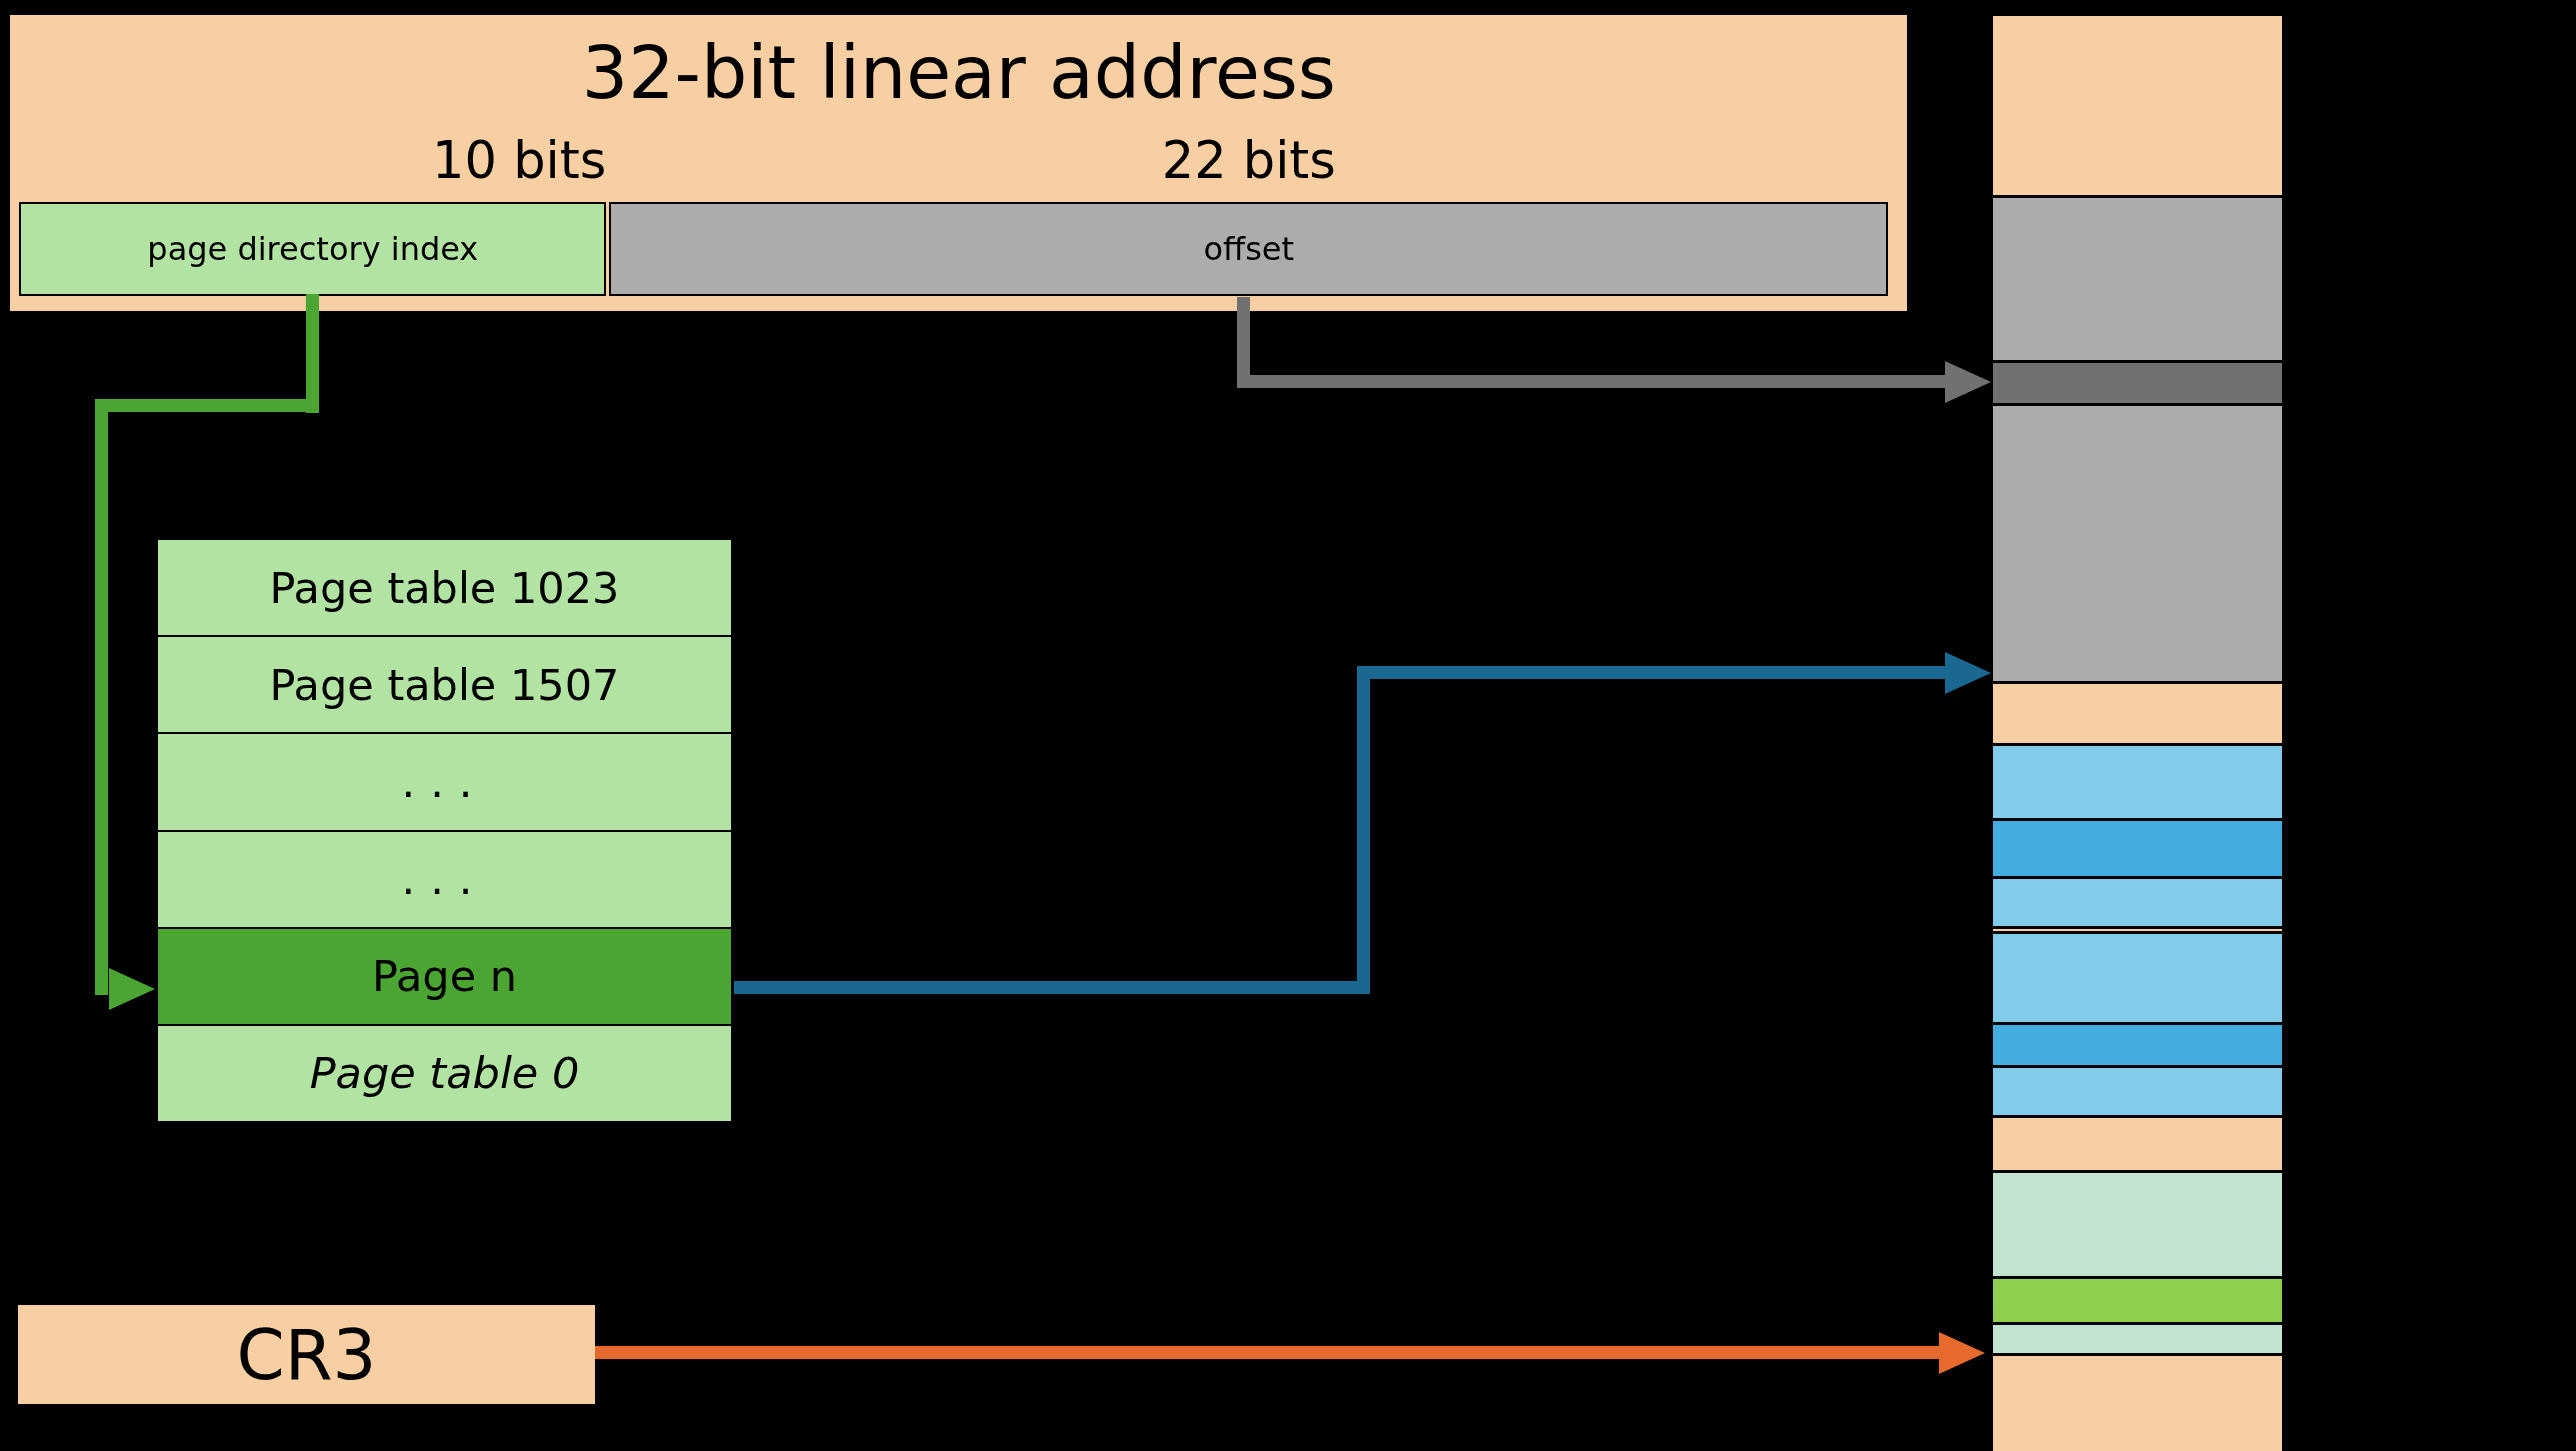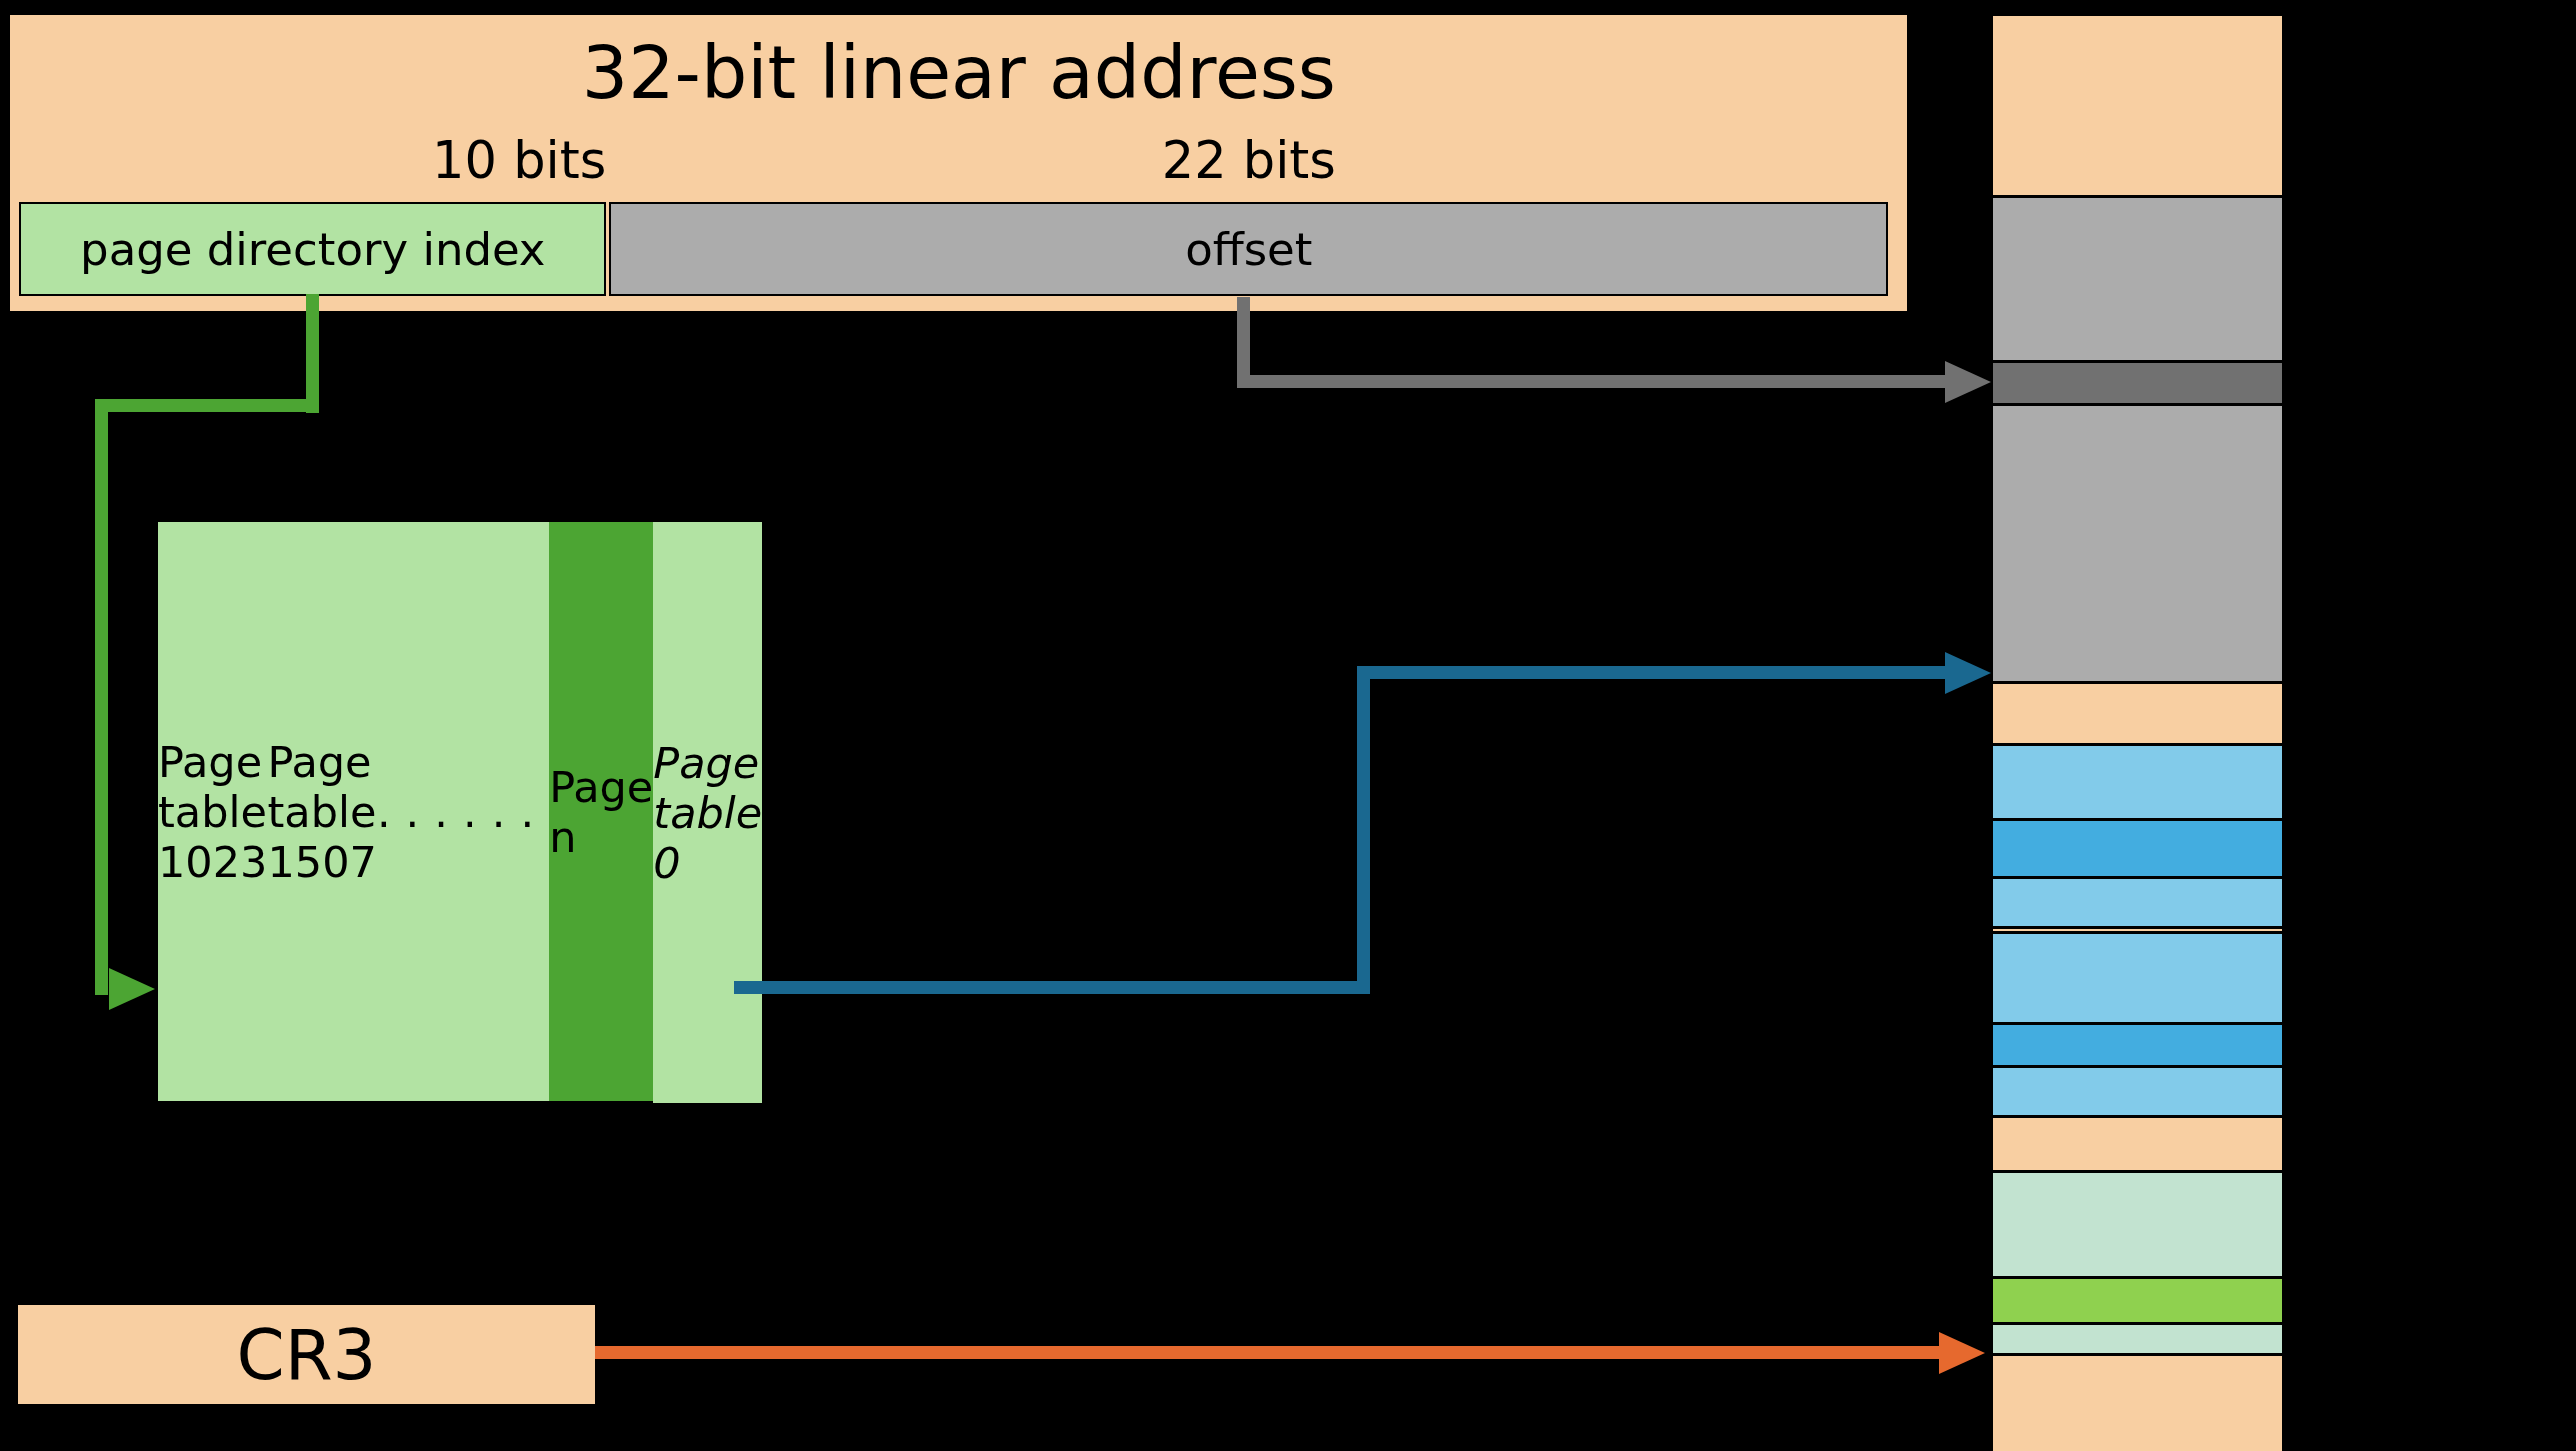--- a/index.html
+++ b/index.html
@@ -49,35 +49,35 @@
   .bits-label.right { left: 599px; width: 1279px; }
   .addr-field {
     position: absolute;
     top: 187px;
     height: 94px;
     border: 2.5px solid var(--border);
     box-sizing: border-box;
     display: flex;
     align-items: center;
     justify-content: center;
-    font-size: 45px;
+    font-size: 32px;
     color: var(--text);
   }
   .addr-field.pdi    { left: 9px;  width: 587px;  background: var(--light-green); }
   .addr-field.offset { left: 599px; width: 1279px; background: var(--gray); }
 
   
   .ptable {
     position: absolute;
-    left: 156px; top: 520px;
+    left: 156px; top: 538px;
     width: 577px; height: 585px;
     border: 2.5px solid var(--border);
     box-sizing: border-box;
     display: flex;
-    flex-direction: row;
+    flex-direction: column;
     background: var(--light-green);
   }
   .ptrow {
     flex: 1 1 0;
     display: flex;
     align-items: center;
     justify-content: center;
     font-size: 43px;
     color: var(--text);
     background: var(--light-green);

